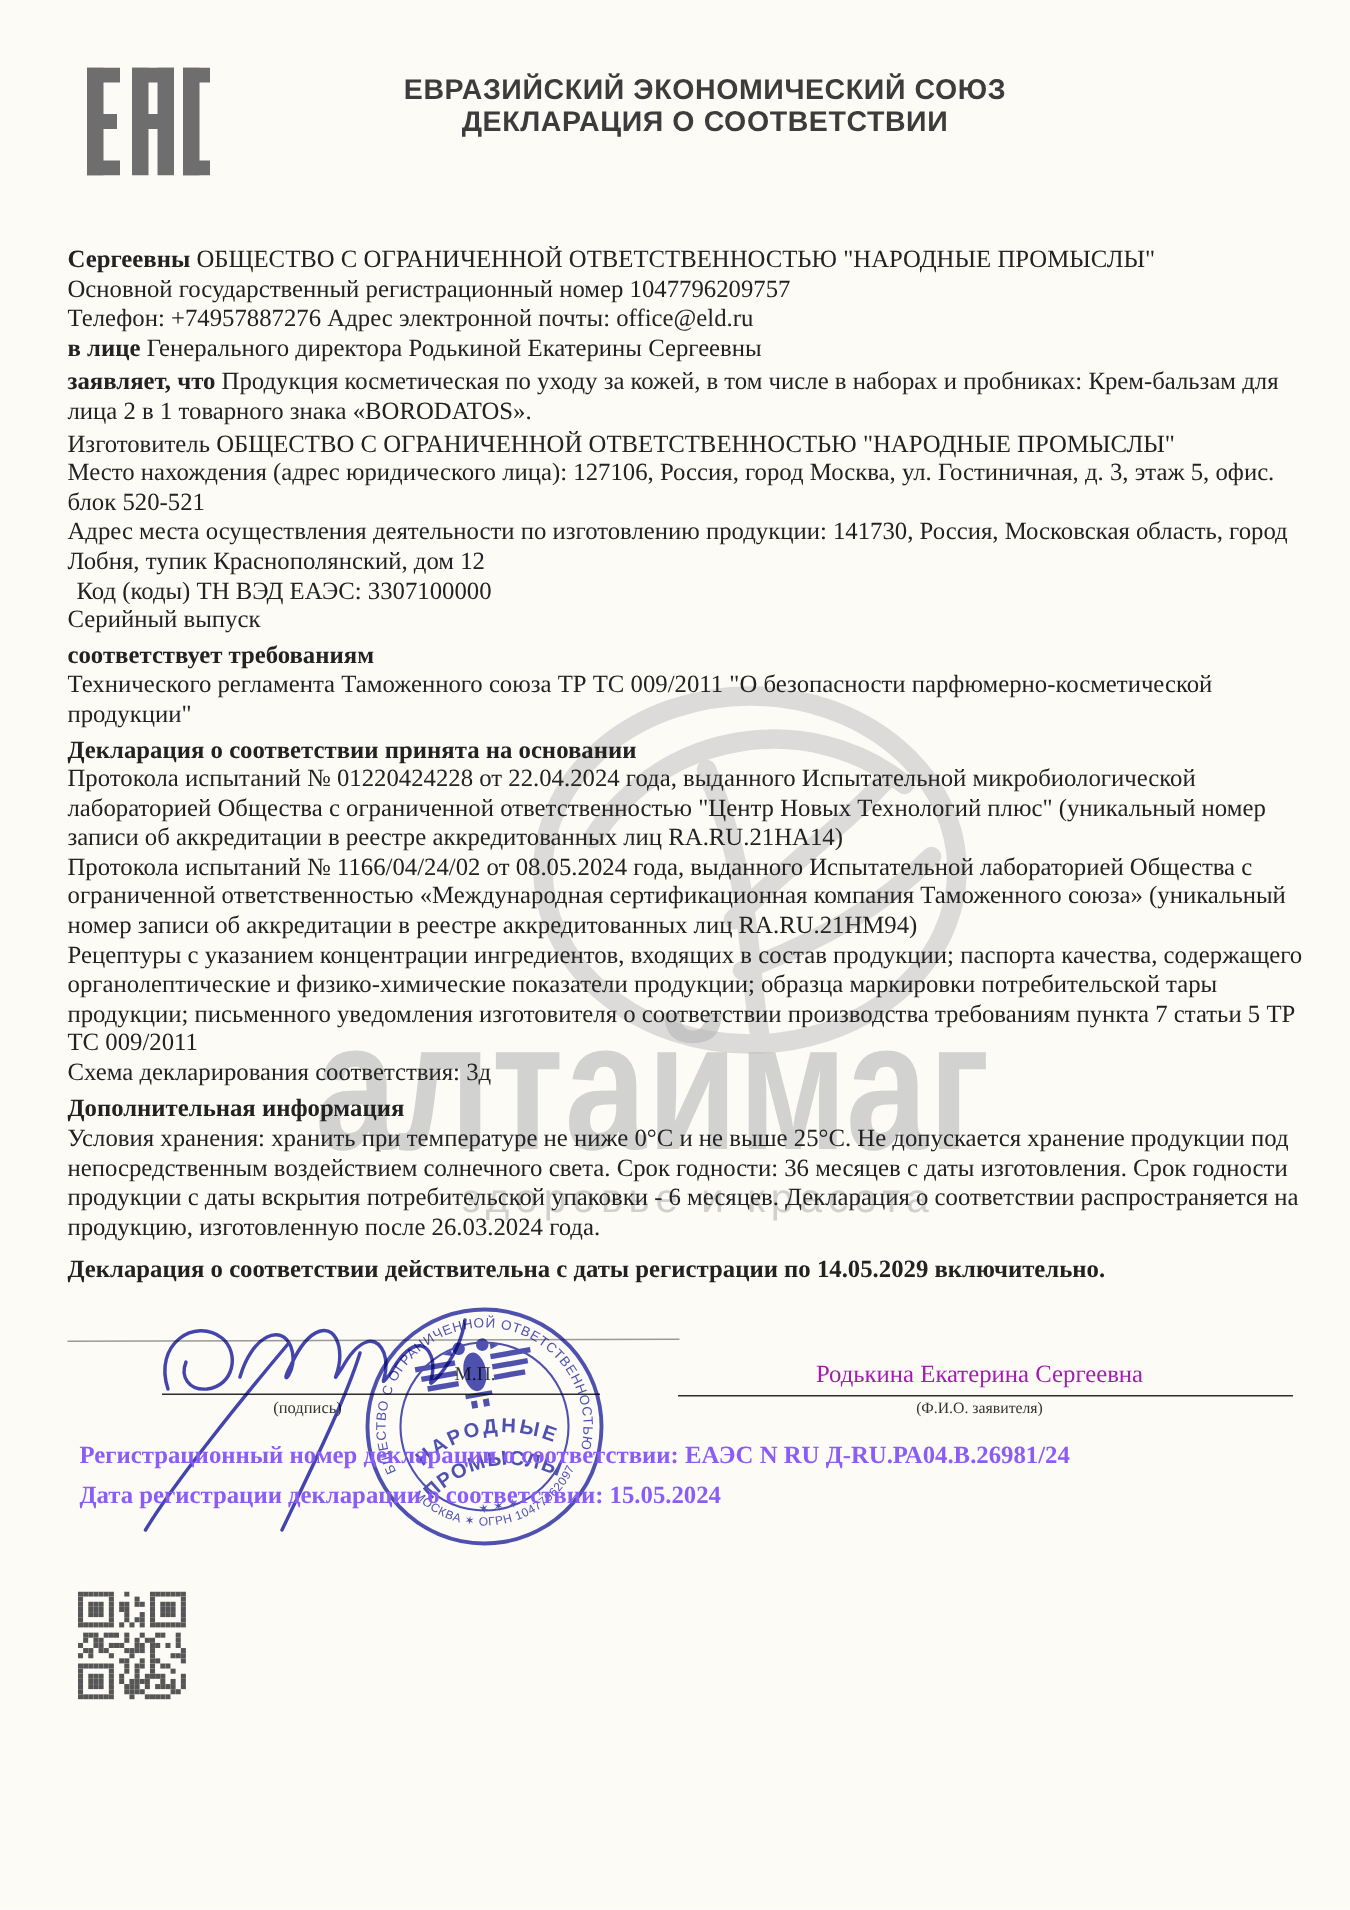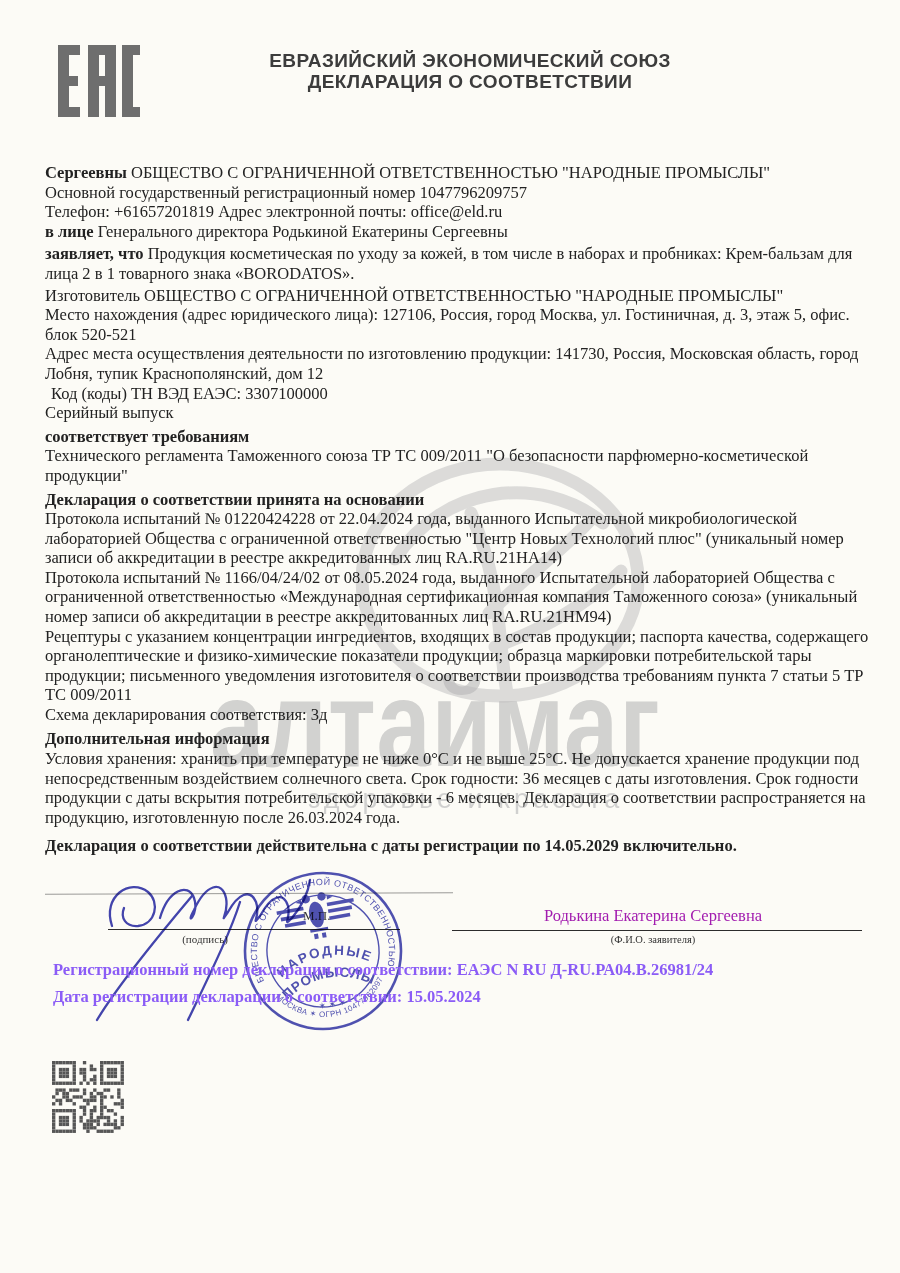--- a/index.html
+++ b/index.html
@@ -76,21 +76,21 @@
       <path d="M 140,192 C 192,172 232,150 266,116"></path>
       <path d="M 40,104 C 88,30 186,18 248,68"></path>
     </g>
   </svg>
   <div class="wm-brand">алтаймаг</div>
   <div class="wm-tagline">здоровье и красота</div>
 
   <div class="doc-body">
       <p><span class="b">Сергеевны </span><span>ОБЩЕСТВО С ОГРАНИЧЕННОЙ ОТВЕТСТВЕННОСТЬЮ "НАРОДНЫЕ ПРОМЫСЛЫ"</span></p>
       <p><span>Основной государственный регистрационный номер 1047796209757</span></p>
-      <p><span>Телефон: +61657201819 Адрес электронной почты: office@eld.ru</span></p>
+      <p><span>Телефон: +74957887276 Адрес электронной почты: office@eld.ru</span></p>
       <p><span class="b">в лице </span><span>Генерального директора Родькиной Екатерины Сергеевны</span></p>
       <p style="margin-top: 3px;"><span class="b">заявляет, что </span><span>Продукция косметическая по уходу за кожей, в том числе в наборах и пробниках: Крем-бальзам для лица 2 в 1 товарного знака «BORODATOS».</span></p>
       <p style="margin-top: 2px;"><span>Изготовитель ОБЩЕСТВО С ОГРАНИЧЕННОЙ ОТВЕТСТВЕННОСТЬЮ "НАРОДНЫЕ ПРОМЫСЛЫ"</span></p>
       <p><span>Место нахождения (адрес юридического лица): 127106, Россия, город Москва, ул. Гостиничная, д. 3, этаж 5, офис. блок 520-521</span></p>
       <p><span>Адрес места осуществления деятельности по изготовлению продукции: 141730, Россия, Московская область, город Лобня, тупик Краснополянский, дом 12</span></p>
       <p style="padding-left: 6px;"><span>Код (коды) ТН ВЭД ЕАЭС: 3307100000</span></p>
       <p><span>Серийный выпуск</span></p>
       <p style="margin-top: 4px;"><span class="b">соответствует требованиям</span></p>
       <p><span>Технического регламента Таможенного союза ТР ТС 009/2011 "О безопасности парфюмерно-косметической продукции"</span></p>
       <p style="margin-top: 4px;"><span class="b">Декларация о соответствии принята на основании</span></p>

